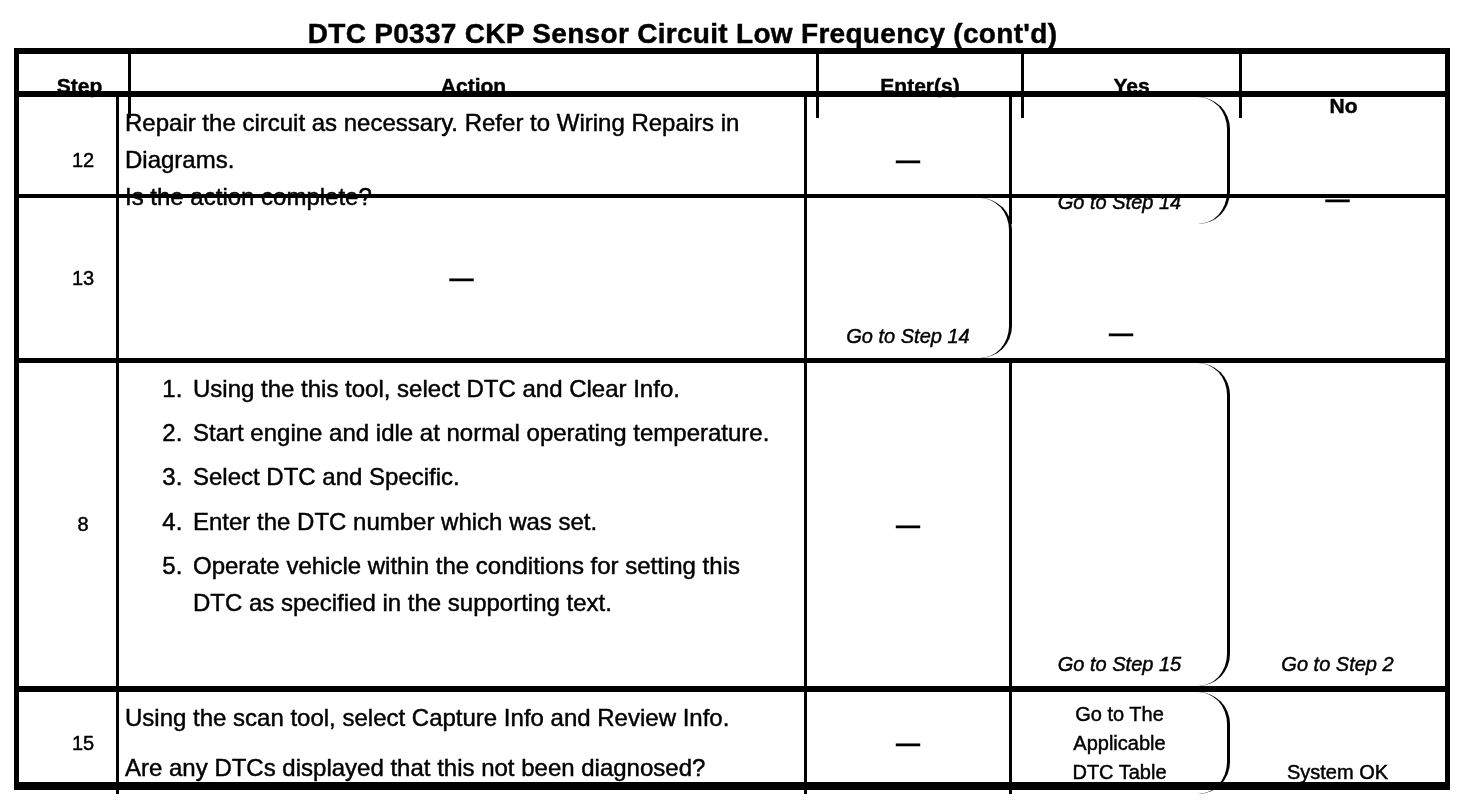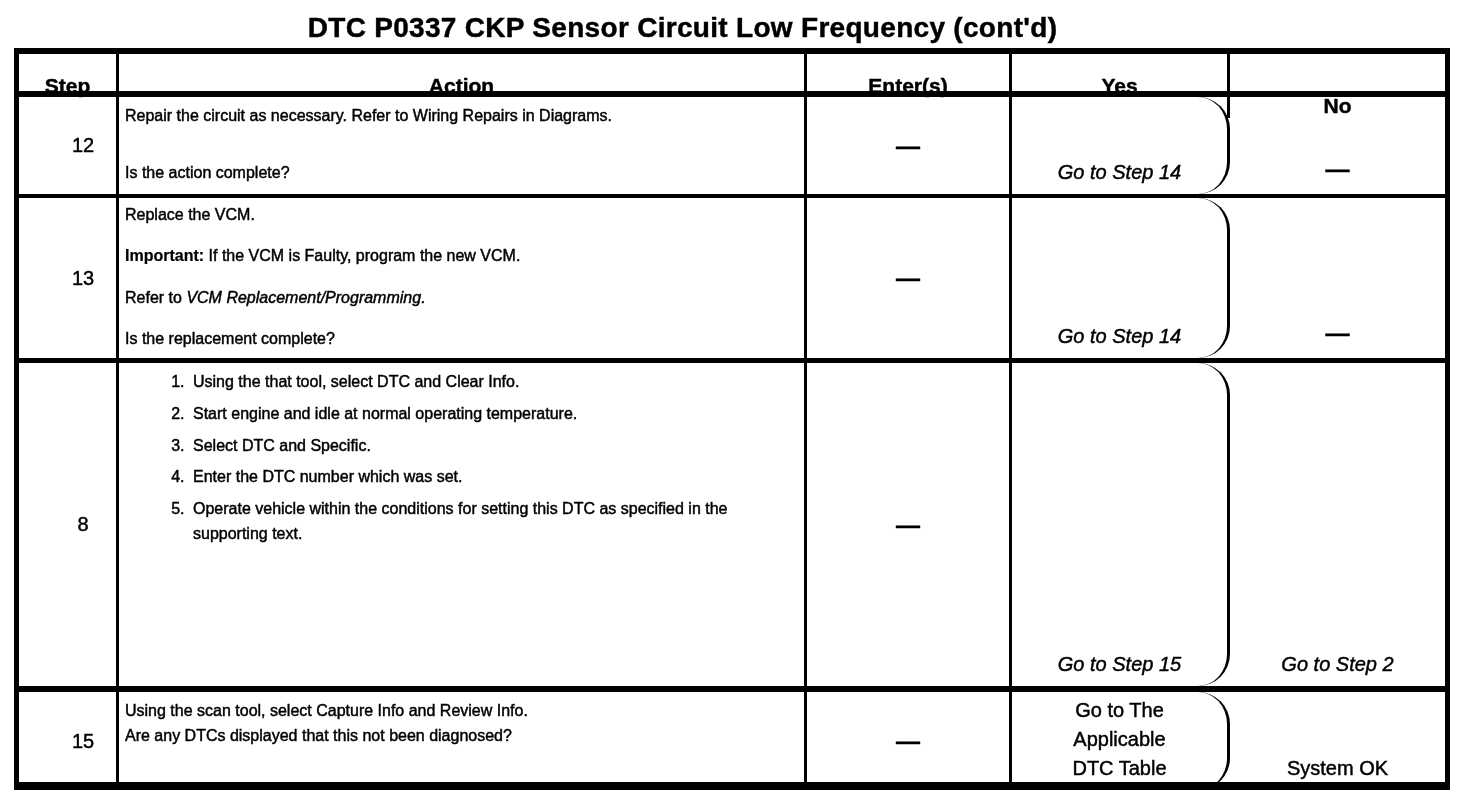--- a/index.html
+++ b/index.html
@@ -3,76 +3,76 @@
 <meta charset="utf-8">
 <style>
   html,body{margin:0;padding:0;}
   body{
     width:1472px;height:812px;overflow:hidden;position:relative;
     background:#ffffff;color:#000;
     font-family:"Liberation Sans","DejaVu Sans",sans-serif;
     -webkit-text-stroke:0.45px currentColor;
   }
   .page-title{
-    position:absolute;top:12px;left:0;width:1365px;
+    position:absolute;top:18px;left:0;width:1365px;
     text-align:center;font-size:28px;font-weight:bold;letter-spacing:0.3px;
   }
   .tbl{
     position:absolute;left:14px;top:48px;width:1436px;box-sizing:border-box;
     border-left:5px solid #000;border-right:5px solid #000;
     border-top:6px solid #000;border-bottom:8px solid #000;
     background:#fff;
   }
   .row{
     display:grid;
     grid-template-columns:100px 688px 205px 218px 1fr;
     box-sizing:border-box;
   }
   .row > div{box-sizing:border-box;border-right:3px solid #000;min-width:0;}
   .row > div:last-child{border-right:none;margin-top:40px;}
-  .row-header{height:37px;}
+  .row-header{height:37px;padding-left:12px;}
   .row-12{height:103px;border-top:6px solid #000;}
   .row-13{height:164px;border-top:4px solid #000;}
   .row-14{height:328px;border-top:5px solid #000;}
   .row-15{height:96px;border-top:6px solid #000;}
 
   .hcell{
     display:flex;align-items:center;justify-content:center;
     font-weight:bold;font-size:21px;
   }
   .step-cell{
     display:flex;align-items:center;justify-content:center;
     font-size:20px;
     padding-left:31px;
   }
   .action-cell{
     display:flex;flex-direction:column;
     padding:7px 10px 8px 6px;
-    font-size:16px;line-height:1.55;
+    font-size:24px;line-height:1.55;
   }
   .action-cell .question{margin-top:auto;}
   .spread{justify-content:space-between;}
   .spread .question{margin-top:0;}
   .value-cell{
     display:flex;align-items:center;justify-content:center;
   }
   .dash{font-weight:bold;font-size:24px;}
   .yes-cell,.no-cell{
     display:flex;align-items:flex-end;justify-content:center;
     text-align:center;font-size:20px;line-height:1.45;
     padding:4px 6px 7px 6px;
     border-radius:32px;
   }
   .goto{font-style:italic;}
   .wrap3{max-width:134px;}
   ol.steps{
     margin:0;padding:0 0 0 64px;
   }
   ol.steps li{margin:0 0 7px 0;padding-left:4px;}
-  .flow{}
+  .flow{gap:13px;}
   .flow .question{margin-top:0;}
   .p13{line-height:1.3;}
   .ref-italic{font-style:italic;}
   b{-webkit-text-stroke:0.2px currentColor;}
 </style>
 </head>
 <body>
 
 <div class="page-title">DTC P0337 CKP Sensor Circuit Low Frequency (cont'd)</div>
 
@@ -98,48 +98,36 @@
     <div class="yes-cell">
       <span class="goto">Go to Step 14</span>
     </div>
     <div class="no-cell">
       <span class="dash">—</span>
     </div>
   </div>
 
   <div class="row row-13">
     <div class="step-cell">13</div>
-    <div class="action-cell spread">
-      <div class="p13">Replace the VCM.</div>
-      <div class="p13">
-        <b>Important:</b>
-        <span>If the VCM is Faulty, program the new VCM.</span>
-      </div>
-      <div class="p13">
-        <span>Refer to</span>
-        <span class="ref-italic">VCM Replacement/Programming.</span>
-      </div>
-      <div class="p13 question">Is the replacement complete?</div>
-    </div>
     <div class="value-cell">
       <span class="dash">—</span>
     </div>
     <div class="yes-cell">
       <span class="goto">Go to Step 14</span>
     </div>
     <div class="no-cell">
       <span class="dash">—</span>
     </div>
   </div>
 
   <div class="row row-14">
     <div class="step-cell">8</div>
     <div class="action-cell">
       <ol class="steps">
-        <li>Using the that tool, select DTC and Clear Info.</li>
+        <li>Using the this tool, select DTC and Clear Info.</li>
         <li>Start engine and idle at normal operating temperature.</li>
         <li>Select DTC and Specific.</li>
         <li>Enter the DTC number which was set.</li>
         <li>Operate vehicle within the conditions for setting this DTC as specified in the supporting text.</li>
       </ol>
     </div>
     <div class="value-cell">
       <span class="dash">—</span>
     </div>
     <div class="yes-cell">

